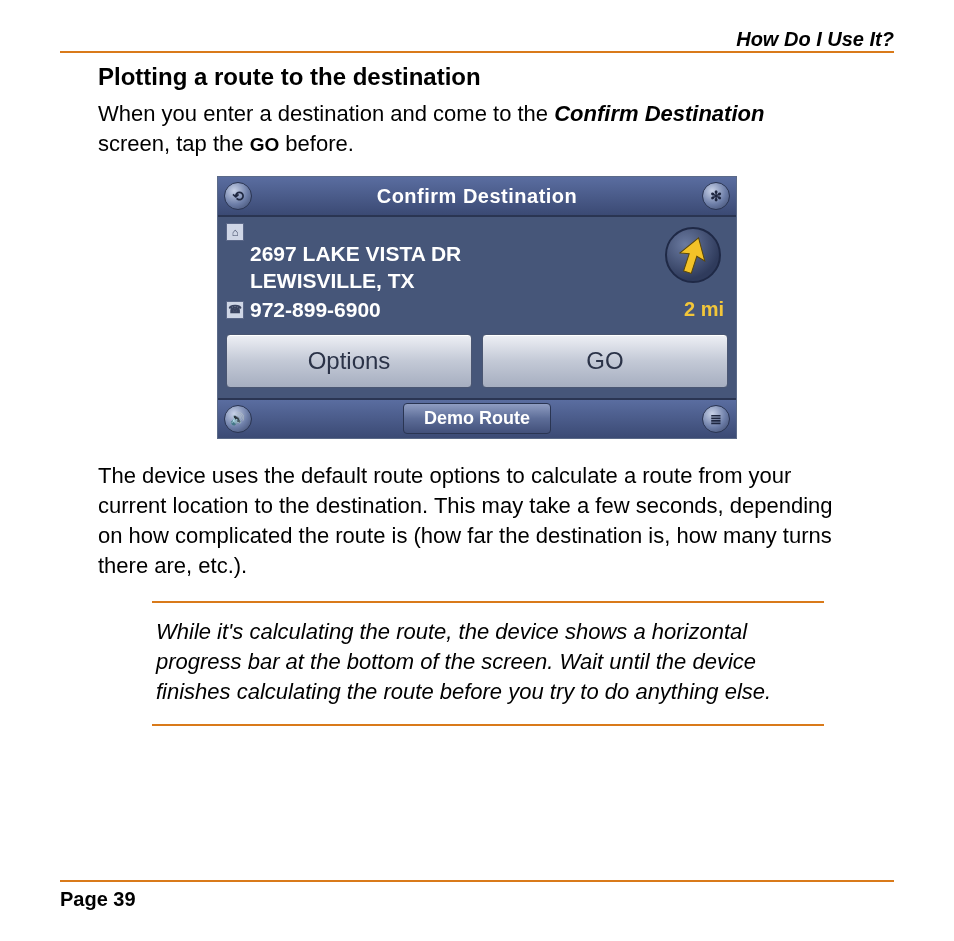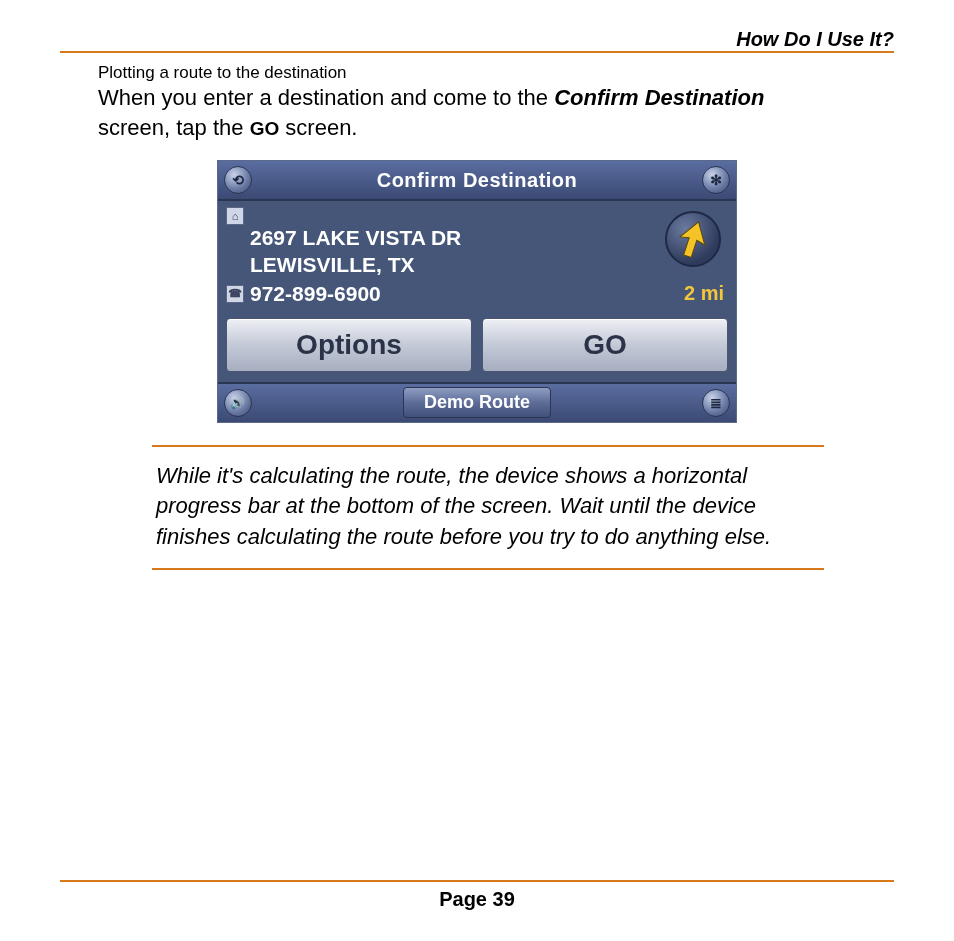--- a/index.html
+++ b/index.html
@@ -20,23 +20,23 @@
     font-style: italic;
     font-size: 20px;
     padding-bottom: 0;
   }
   .top-rule {
     border: none;
     border-top: 2px solid #d97a1a;
     margin-bottom: 10px;
   }
   .section-title {
-    font-weight: normal;
-    font-size: 17px;
-    margin: 4px 0 0 38px;
+    font-weight: bold;
+    font-size: 24px;
+    margin: 4px 0 8px 38px;
   }
   .intro {
     font-size: 22px;
     line-height: 1.35;
     margin: 0 0 18px 38px;
     max-width: 720px;
   }
   .intro .bolditalic { font-weight: bold; font-style: italic; }
   .intro .smallbold { font-weight: bold; font-size: 19px; }
 
@@ -146,23 +146,23 @@
     gap:10px;
     margin-top:12px;
   }
   .big-btn {
     flex:1;
     height:54px;
     background: linear-gradient(#eef0f5, #c3c9d6 50%, #a6aec0);
     border:1px solid #4a5672;
     border-radius:4px;
     display:flex; align-items:center; justify-content:center;
-    font-size:28px;
+    font-size:24px;
     color:#2b3348;
-    font-weight:700;
+    font-weight:400;
     box-shadow: inset 0 1px 0 #fff;
   }
   .demo-btn {
     background: linear-gradient(#8f9dc2, #5d6d98 50%, #42507a);
     border:1px solid #2a3552;
     border-radius:4px;
     padding: 4px 20px;
     color:#fff;
     font-size:18px;
     font-weight:700;
@@ -186,36 +186,36 @@
     position:absolute;
     left:60px; right:60px;
     bottom: 30px;
   }
   .bottom-rule {
     border:none;
     border-top:2px solid #d97a1a;
     margin-bottom:6px;
   }
   .page-num {
-    text-align:center;
+    text-align:left;
     font-weight:bold;
     font-size:20px;
   }
 </style>
 </head>
 <body>
 
 <div class="page">
   <div class="header-label">How Do I Use It?</div>
   <hr class="top-rule">
 
   <div class="section-title">Plotting a route to the destination</div>
 
   <p class="intro">
-    <span>When you enter a destination and come to the </span><span class="bolditalic">Confirm Destination</span><span> screen, tap the </span><span class="smallbold">GO</span><span> screen.</span>
+    <span>When you enter a destination and come to the </span><span class="bolditalic">Confirm Destination</span><span> screen, tap the </span><span class="smallbold">GO</span><span> before.</span>
   </p>
 
   <div class="device-wrap">
     <div class="device">
 
       <div class="device-bar">
         <div class="round-btn">
             <span>⟲</span>
           </div>
         <div class="bar-title">Confirm Destination</div>
@@ -259,20 +259,21 @@
             <span style="font-size:12px">🔊</span>
           </div>
         <div class="demo-btn">Demo Route</div>
         <div class="round-btn">
             <span>≣</span>
           </div>
       </div>
     </div>
   </div>
 
+  <p class="para2">The device uses the default route options to calculate a route from your current location to the destination. This may take a few seconds, depending on how complicated the route is (how far the destination is, how many turns there are, etc.).</p>
 
   <div class="note-box">
     <span>While it's calculating the route, the device shows a horizontal progress bar at the bottom of the screen. Wait until the device finishes calculating the route before you try to do anything else.</span>
   </div>
 </div>
 
 <div class="footer">
   <hr class="bottom-rule">
   <div class="page-num">Page 39</div>
 </div>

